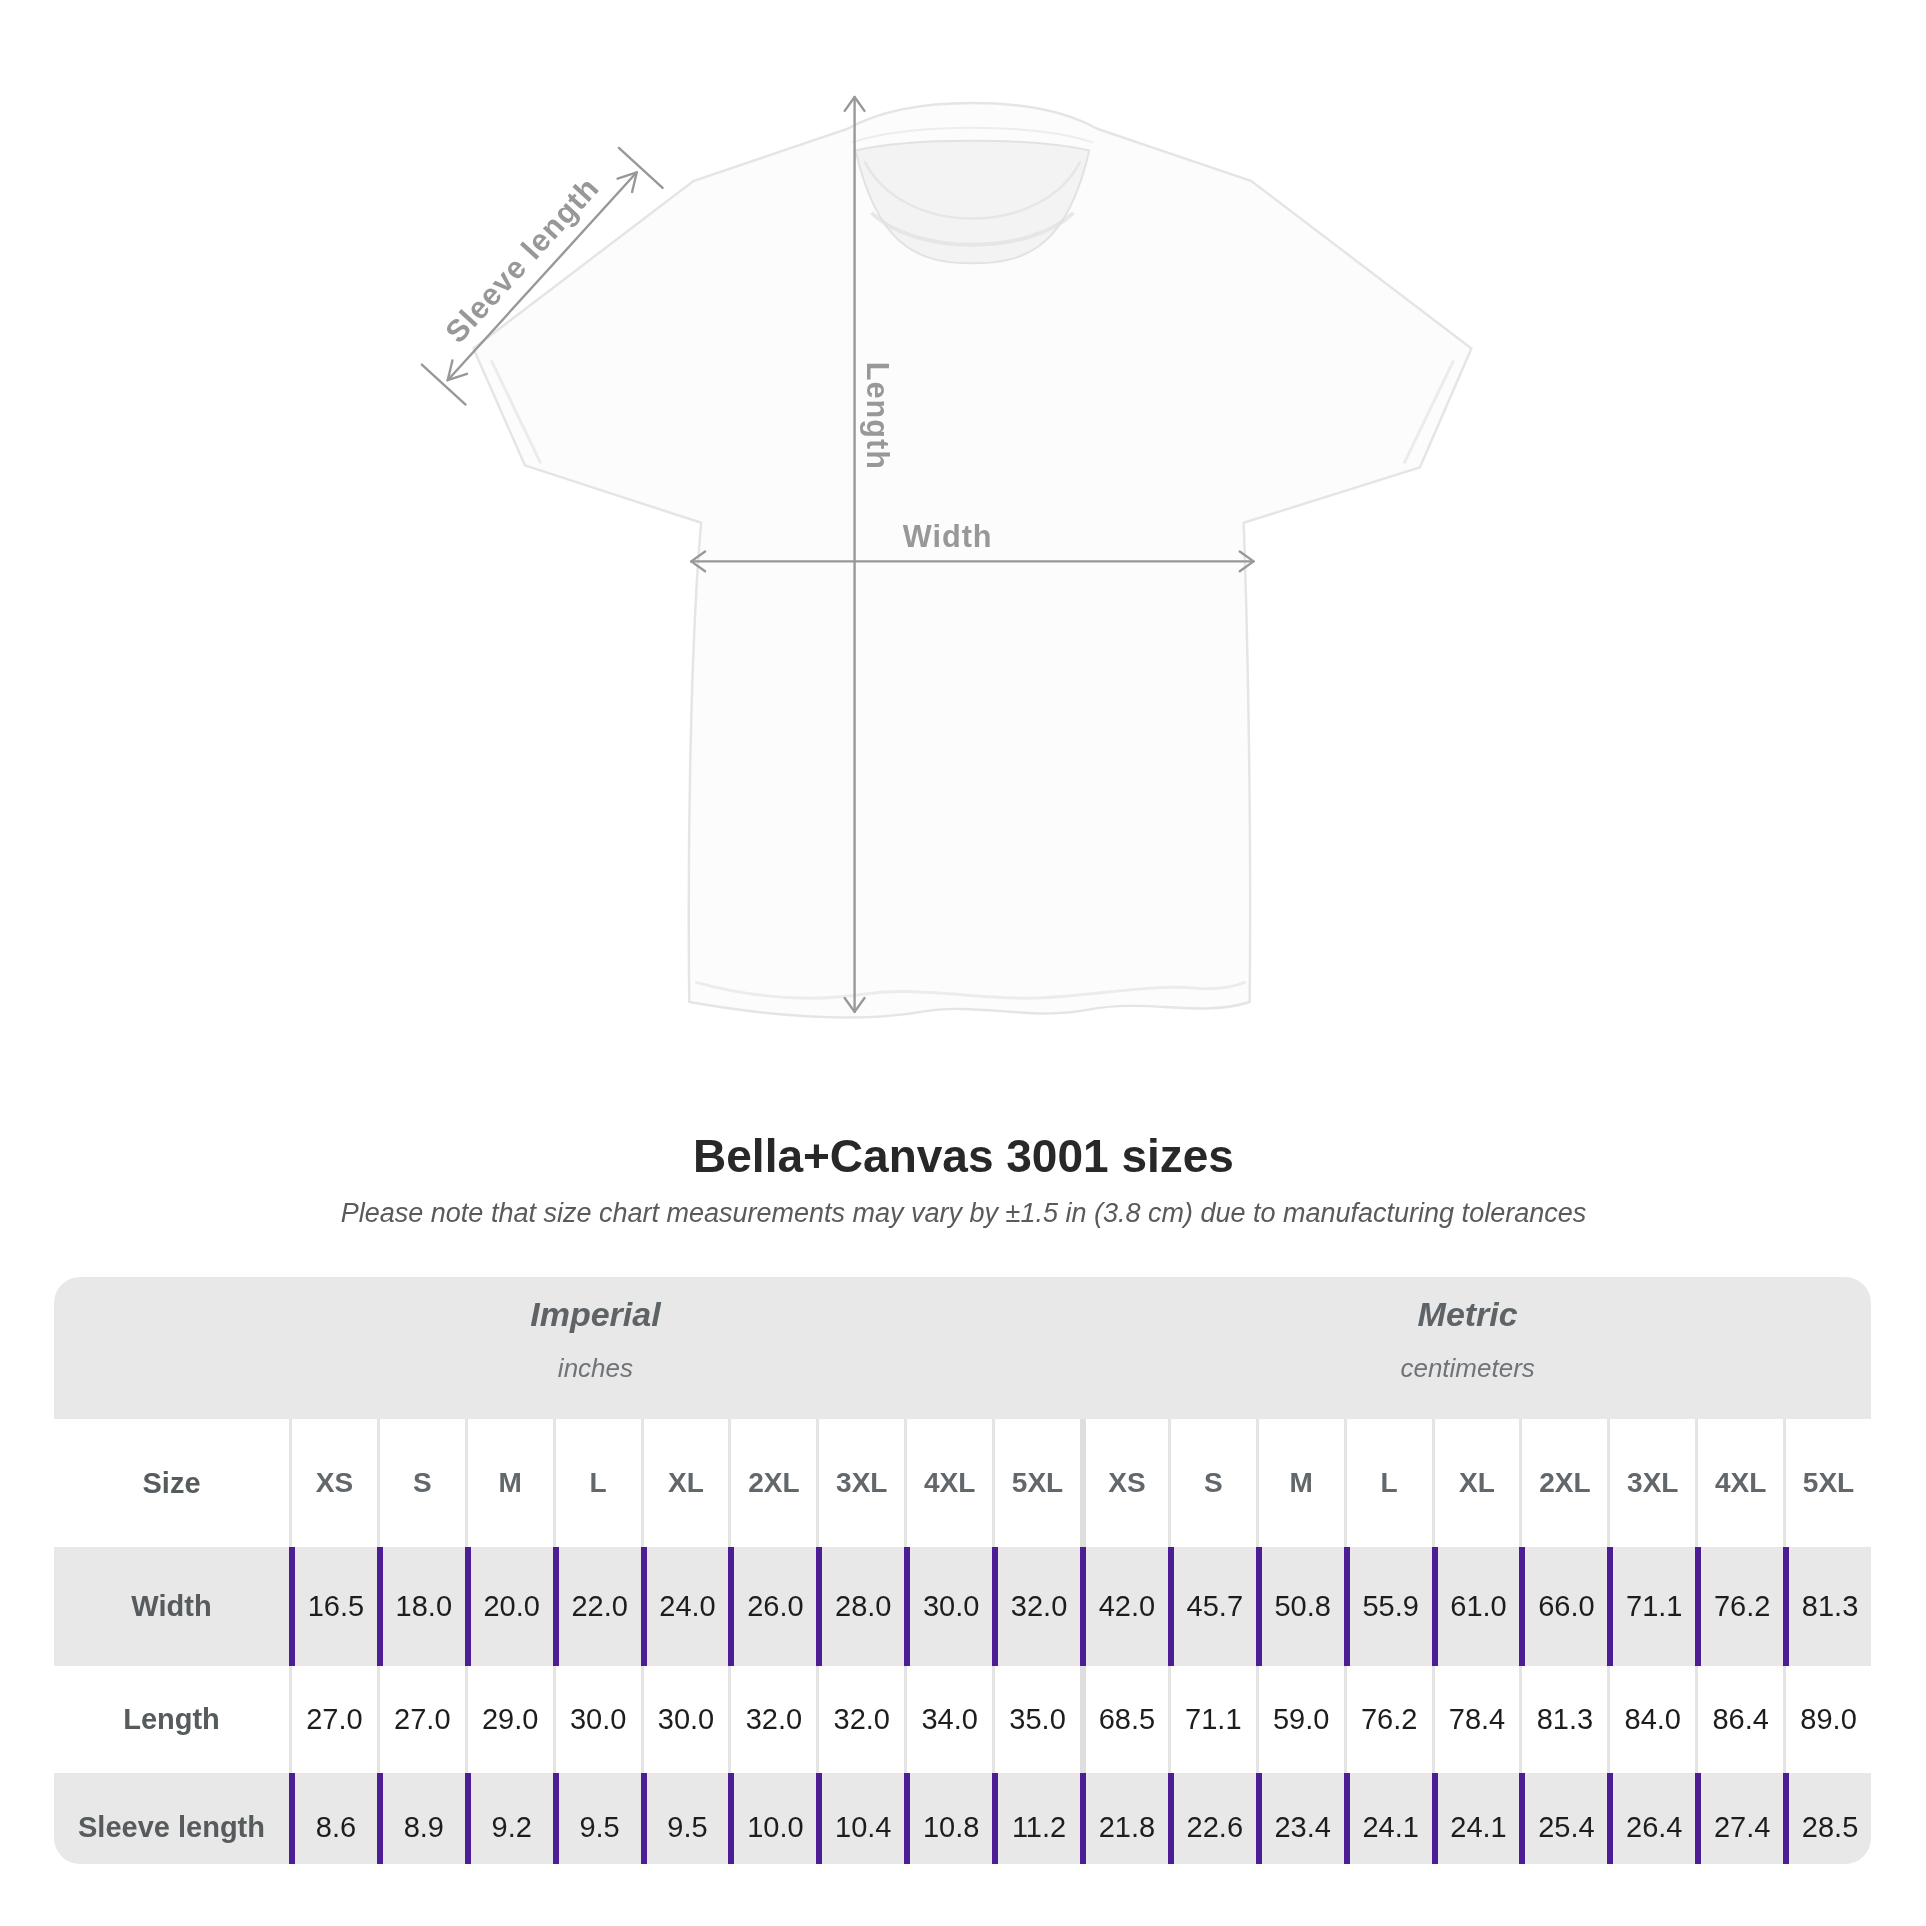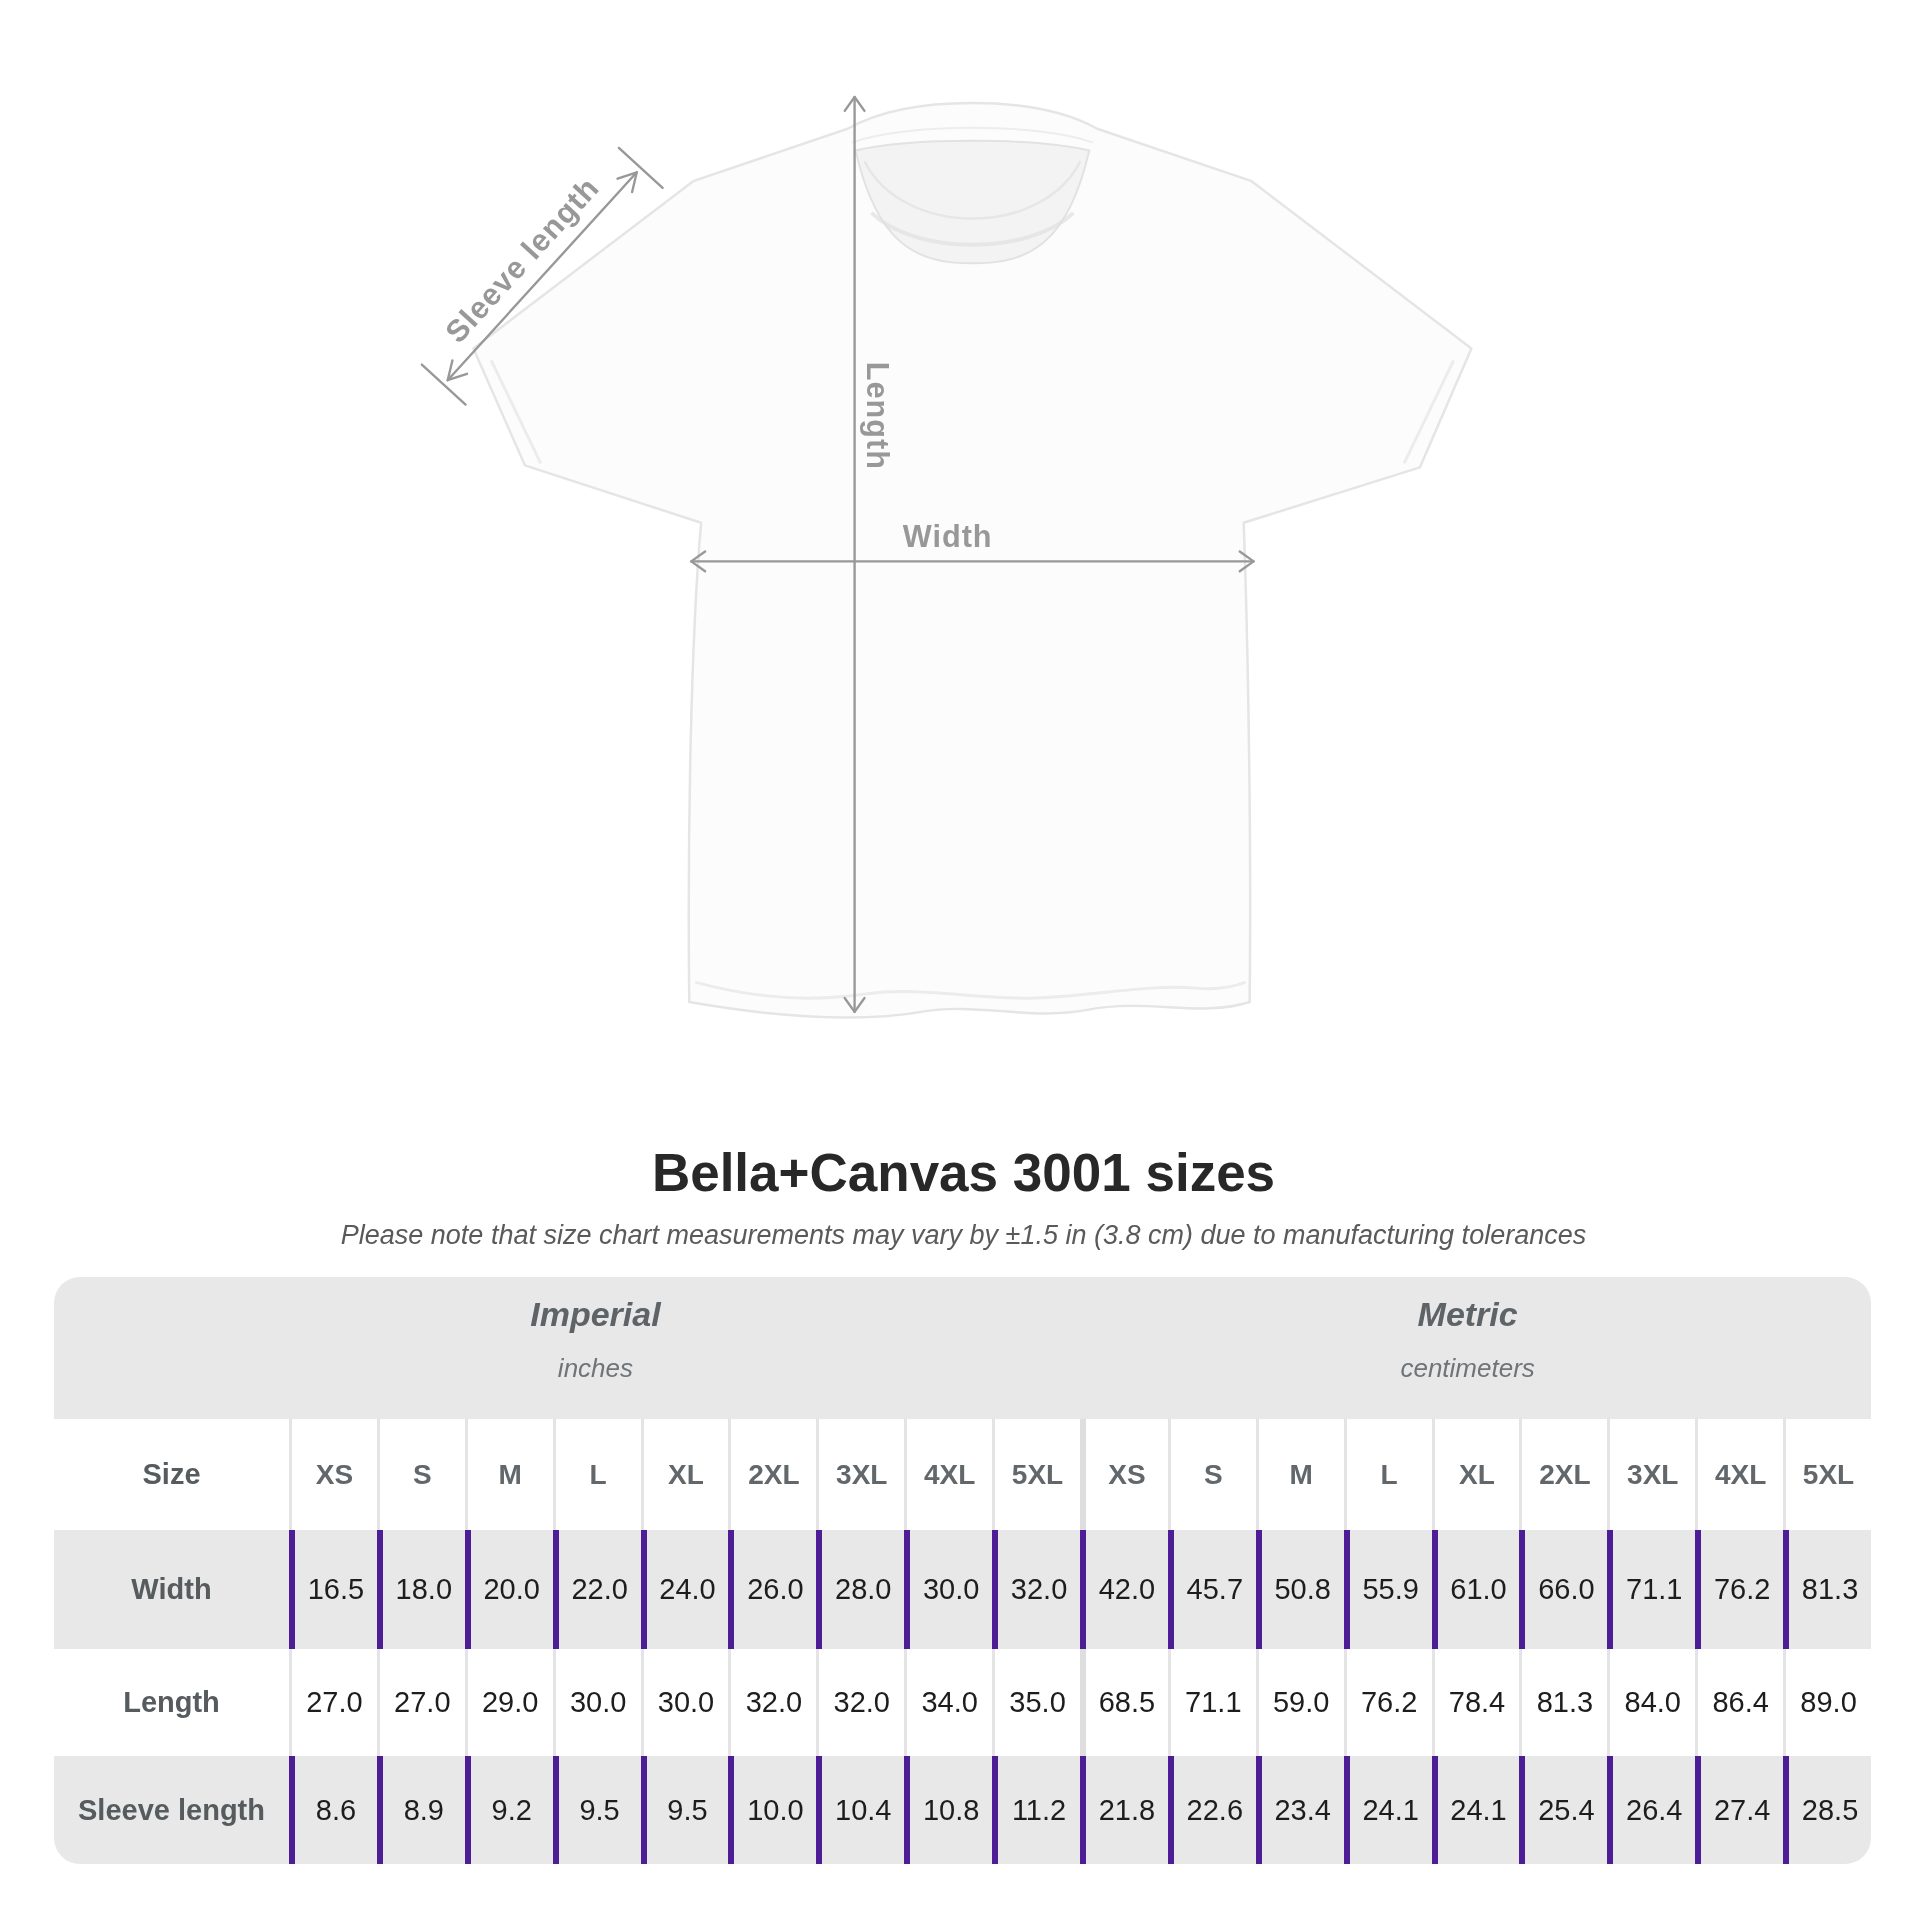--- a/index.html
+++ b/index.html
@@ -2,35 +2,35 @@
 <html><head>
 <meta charset="utf-8">
 <style>
   html,body{margin:0;padding:0;background:#fff;}
   .page{position:relative;width:1927px;height:1927px;background:#ffffff;overflow:hidden;
         font-family:"Liberation Sans","DejaVu Sans",sans-serif;}
   .diagram-svg{position:absolute;top:0;left:0;}
 
   
   .title-wrap{position:absolute;top:1125px;left:0;width:100%;text-align:center;}
-  .main-title{margin:17px;font-size:53px;font-weight:bold;color:#282828;letter-spacing:0;}
+  .main-title{margin:4px;font-size:46px;font-weight:bold;color:#282828;letter-spacing:0;}
   .note{margin:15px 0 0 0;font-size:27px;font-style:italic;color:#5a5a5a;}
 
   
   .size-table{position:absolute;left:54px;top:1277px;width:1817px;height:587px;
               border-radius:26px;overflow:hidden;}
   .head-band{position:relative;height:142px;background:#e8e8e8;}
   .group-head{position:absolute;top:0;height:100%;transform:translateX(-50%);
               display:flex;flex-direction:column;align-items:center;justify-content:center;
               padding-bottom:17px;box-sizing:border-box;}
   .g-name{font-size:34px;font-weight:bold;font-style:italic;color:#5d6366;}
   .g-unit{margin-top:19px;font-size:26px;font-style:italic;color:#6e7477;}
 
   .trow{display:grid;grid-template-columns:235px repeat(18,1fr);}
-  .size-row{height:111px;background:#ffffff;}
+  .size-row{height:128px;background:#ffffff;}
   .r0{height:119px}.r1{height:107px}.r2{height:109px}
   .gray-row{background:#e8e8e8;}
   .white-row{background:#ffffff;}
   .cell{display:flex;align-items:center;justify-content:center;box-sizing:border-box;}
   .white-row .cell + .cell{border-left:3px solid #e4e4e4;}
   .gray-row  .cell + .cell{border-left:6px solid #4c1d95;}
   .white-row .cell.group-start{border-left-width:6px;border-left-color:#dedede;}
   .gray-row  .cell.group-start{border-left-width:6px;}
   .label-cell{font-weight:bold;font-size:29px;color:#565b5e;}
   .size-cell{font-weight:bold;font-size:28px;color:#61676b;}

